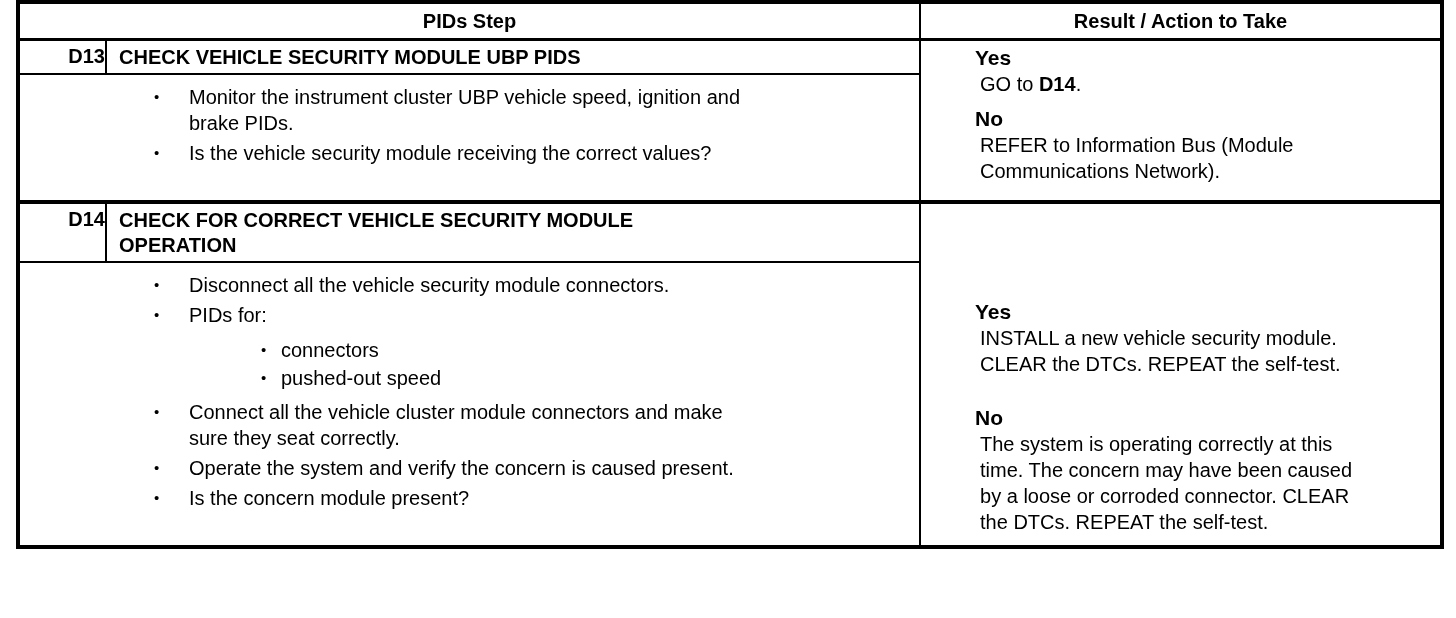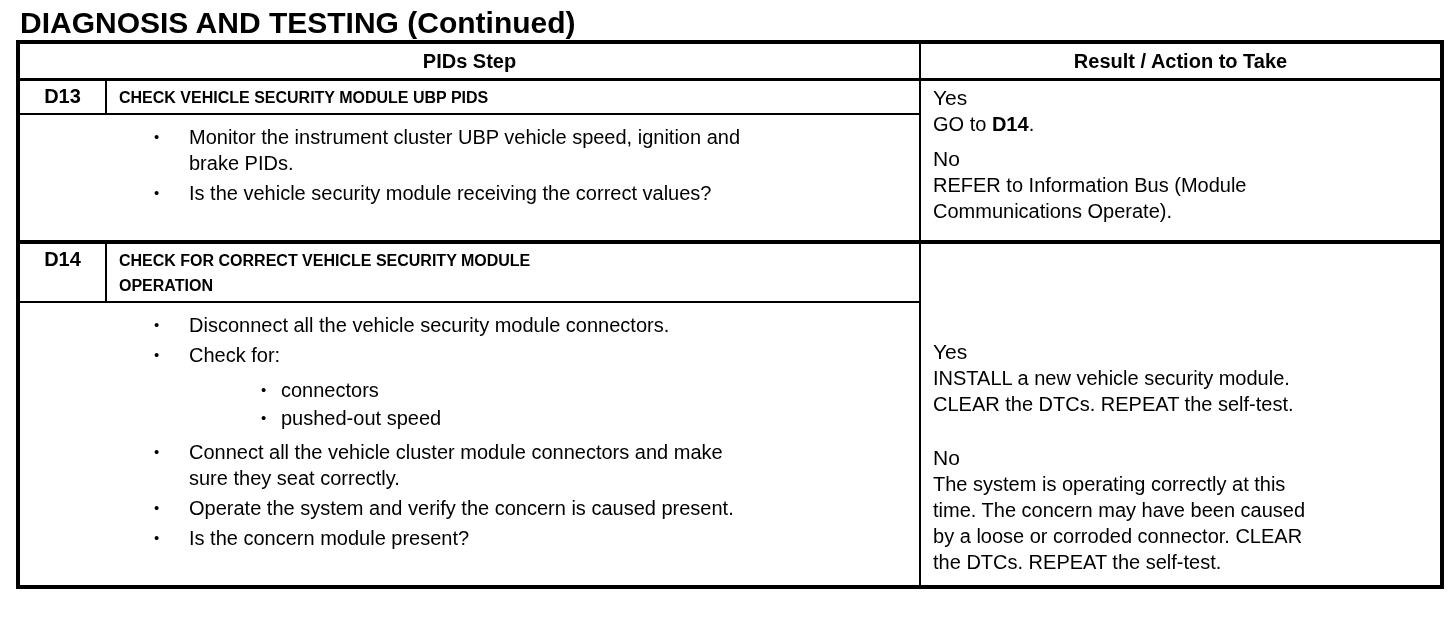--- a/index.html
+++ b/index.html
@@ -47,27 +47,27 @@
   th {
     font-size: 20px;
     font-weight: bold;
     text-align: center;
     vertical-align: middle;
     height: 34px;
     border-bottom-width: 3px;
   }
   tr.step-title-row td { border-top-width: 4px; }
   .step-id-cell {
-    text-align: center;
+    text-align: right;
     font-size: 20px;
     font-weight: bold;
     padding-top: 4px;
   }
   .step-title-cell {
-    font-size: 16px;
+    font-size: 20px;
     font-weight: bold;
     line-height: 25px;
     padding: 4px 16px 3px 12px;
     white-space: pre-line;
   }
   tr.d13-title-row { height: 31px; }
   tr.d13-body-row  { height: 123px; }
   tr.d14-title-row { height: 54px; }
   tr.d14-body-row  { height: 250px; }
   .step-body-cell {
@@ -106,36 +106,37 @@
     font-size: 20px;
     line-height: 26px;
     padding: 4px 8px 8px 12px;
   }
   .result-cell.v-bottom {
     vertical-align: bottom;
     padding-bottom: 10px;
   }
   .result-label {
     font-size: 21px;
-    font-weight: normal;
-    line-height: 26px;
+    font-weight: bold;
+    line-height: 26px;
+    margin-left: 42px;
   }
   .result-text {
     white-space: pre-line;
+    margin-left: 47px;
   }
   .gap-sm { margin-top: 9px; }
   .gap-lg { margin-top: 28px; }
   .b { font-weight: bold; }
 </style>
 </head>
 <body>
 
 <div class="page">
 
-  <h1 class="doc-title">DIAGNOSIS AND TESTING (Continued)</h1>
 
 
   <table class="pinpoint">
     <colgroup>
       <col class="c-id">
       <col class="c-desc">
       <col class="c-result">
     </colgroup>
 
     <tbody>
@@ -145,21 +146,21 @@
     </tr>
 
     <tr class="d13-title-row">
       <td class="step-id-cell">D13</td>
       <td class="step-title-cell">CHECK VEHICLE SECURITY MODULE UBP PIDS</td>
       <td class="result-cell" rowspan="2">
         <div class="result-label">Yes</div>
         <div class="result-text"><span>GO to </span><span class="b">D14</span><span>.</span></div>
         <div class="result-label gap-sm">No</div>
         <div class="result-text">REFER to Information Bus (Module
-Communications Operate).</div>
+Communications Network).</div>
       </td>
     </tr>
 
     <tr class="d13-body-row">
       <td class="step-body-cell" colspan="2">
         <div class="bullet-row">
           <span class="bullet-glyph">•</span>
           <div class="bullet-text">Monitor the instrument cluster UBP vehicle speed, ignition and
 brake PIDs.</div>
         </div>
@@ -187,21 +188,21 @@
     </tr>
 
     <tr class="d14-body-row">
       <td class="step-body-cell" colspan="2">
         <div class="bullet-row">
           <span class="bullet-glyph">•</span>
           <div class="bullet-text">Disconnect all the vehicle security module connectors.</div>
         </div>
         <div class="bullet-row">
           <span class="bullet-glyph">•</span>
-          <div class="bullet-text">Check for:</div>
+          <div class="bullet-text">PIDs for:</div>
         </div>
         <div class="sub-bullets">
           <div class="sub-bullet-row">
             <span class="sub-bullet-glyph">•</span>
             <div class="bullet-text">connectors</div>
           </div>
           <div class="sub-bullet-row">
             <span class="sub-bullet-glyph">•</span>
             <div class="bullet-text">pushed-out speed</div>
           </div>

